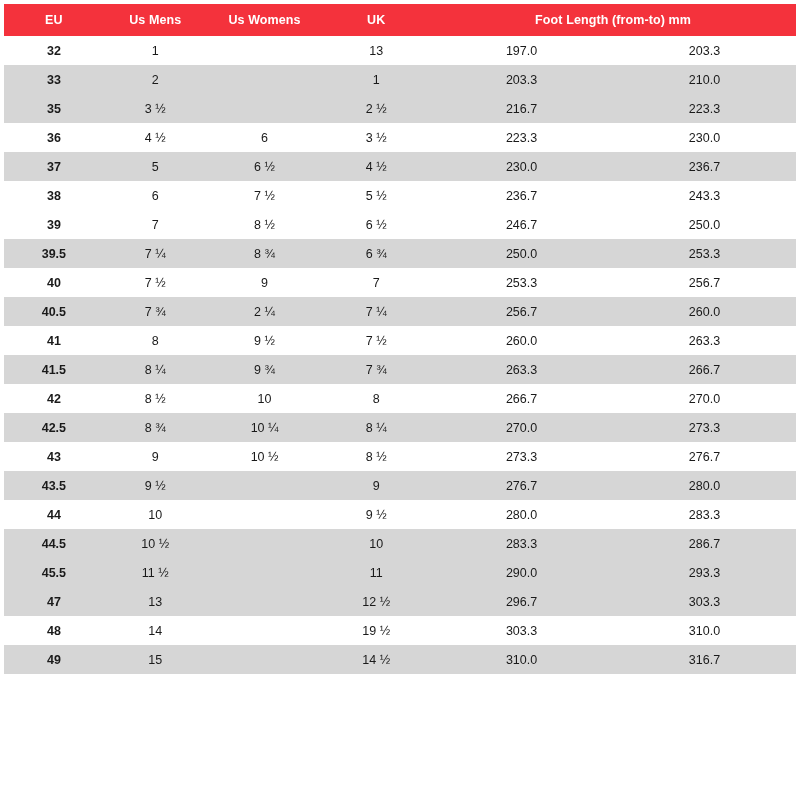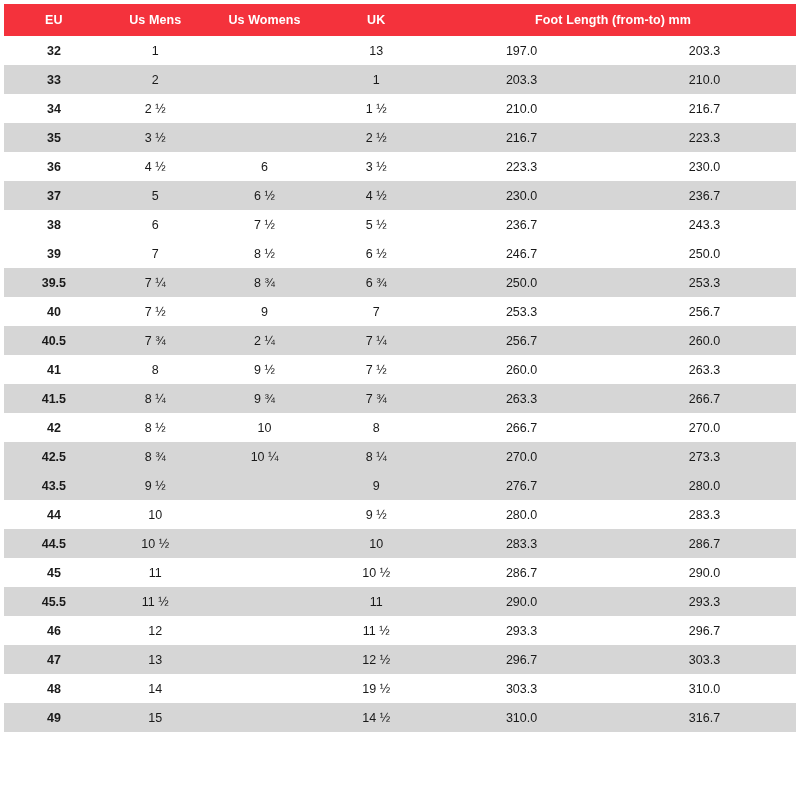--- a/index.html
+++ b/index.html
@@ -91,28 +91,20 @@
           <td>203.3</td>
         </tr>
         <tr class="row-odd">
           <td class="col-eu">33</td>
           <td>2</td>
           <td></td>
           <td>1</td>
           <td>203.3</td>
           <td>210.0</td>
         </tr>
-        <tr class="row-even">
-          <td class="col-eu">34</td>
-          <td>2 ½</td>
-          <td></td>
-          <td>1 ½</td>
-          <td>210.0</td>
-          <td>216.7</td>
-        </tr>
         <tr class="row-odd">
           <td class="col-eu">35</td>
           <td>3 ½</td>
           <td></td>
           <td>2 ½</td>
           <td>216.7</td>
           <td>223.3</td>
         </tr>
         <tr class="row-even">
           <td class="col-eu">36</td>
@@ -195,20 +187,28 @@
           <td>270.0</td>
         </tr>
         <tr class="row-odd">
           <td class="col-eu">42.5</td>
           <td>8 ¾</td>
           <td>10 ¼</td>
           <td>8 ¼</td>
           <td>270.0</td>
           <td>273.3</td>
         </tr>
+        <tr class="row-even">
+          <td class="col-eu">43</td>
+          <td>9</td>
+          <td>10 ½</td>
+          <td>8 ½</td>
+          <td>273.3</td>
+          <td>276.7</td>
+        </tr>
         <tr class="row-odd">
           <td class="col-eu">43.5</td>
           <td>9 ½</td>
           <td></td>
           <td>9</td>
           <td>276.7</td>
           <td>280.0</td>
         </tr>
         <tr class="row-even">
           <td class="col-eu">44</td>
@@ -219,43 +219,27 @@
           <td>283.3</td>
         </tr>
         <tr class="row-odd">
           <td class="col-eu">44.5</td>
           <td>10 ½</td>
           <td></td>
           <td>10</td>
           <td>283.3</td>
           <td>286.7</td>
         </tr>
-        <tr class="row-even">
-          <td class="col-eu">45</td>
-          <td>11</td>
-          <td></td>
-          <td>10 ½</td>
-          <td>286.7</td>
-          <td>290.0</td>
-        </tr>
         <tr class="row-odd">
           <td class="col-eu">45.5</td>
           <td>11 ½</td>
           <td></td>
           <td>11</td>
           <td>290.0</td>
           <td>293.3</td>
-        </tr>
-        <tr class="row-even">
-          <td class="col-eu">46</td>
-          <td>12</td>
-          <td></td>
-          <td>11 ½</td>
-          <td>293.3</td>
-          <td>296.7</td>
         </tr>
         <tr class="row-odd">
           <td class="col-eu">47</td>
           <td>13</td>
           <td></td>
           <td>12 ½</td>
           <td>296.7</td>
           <td>303.3</td>
         </tr>
         <tr class="row-even">

